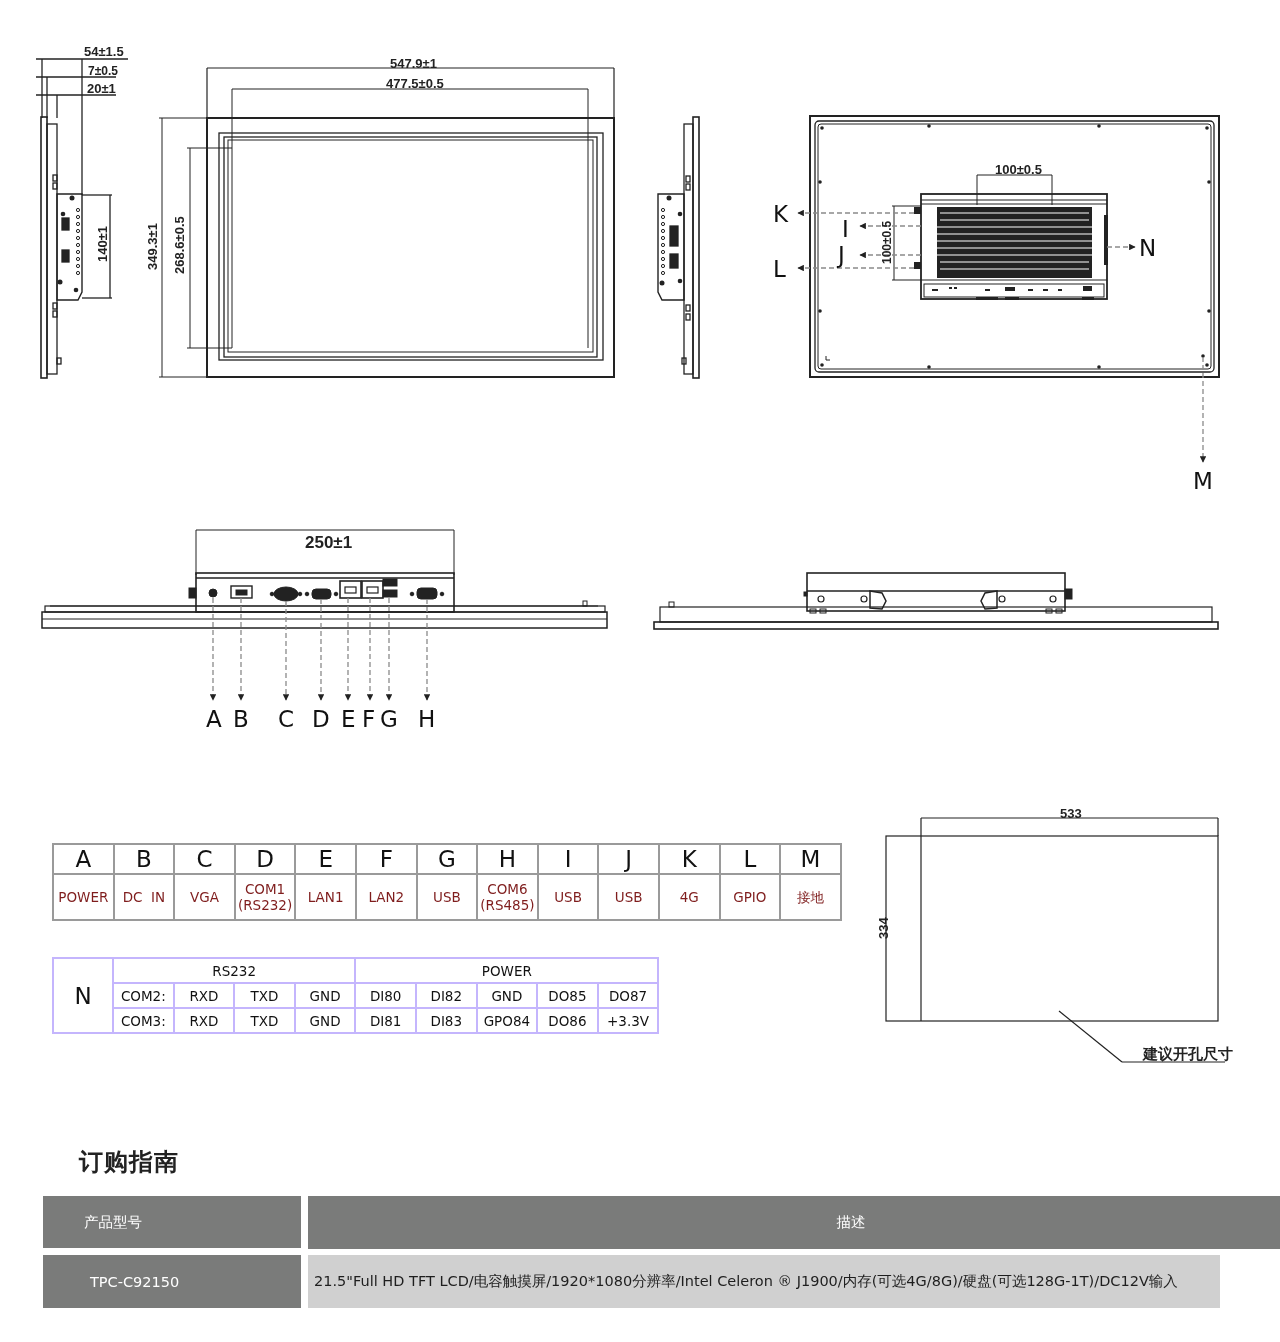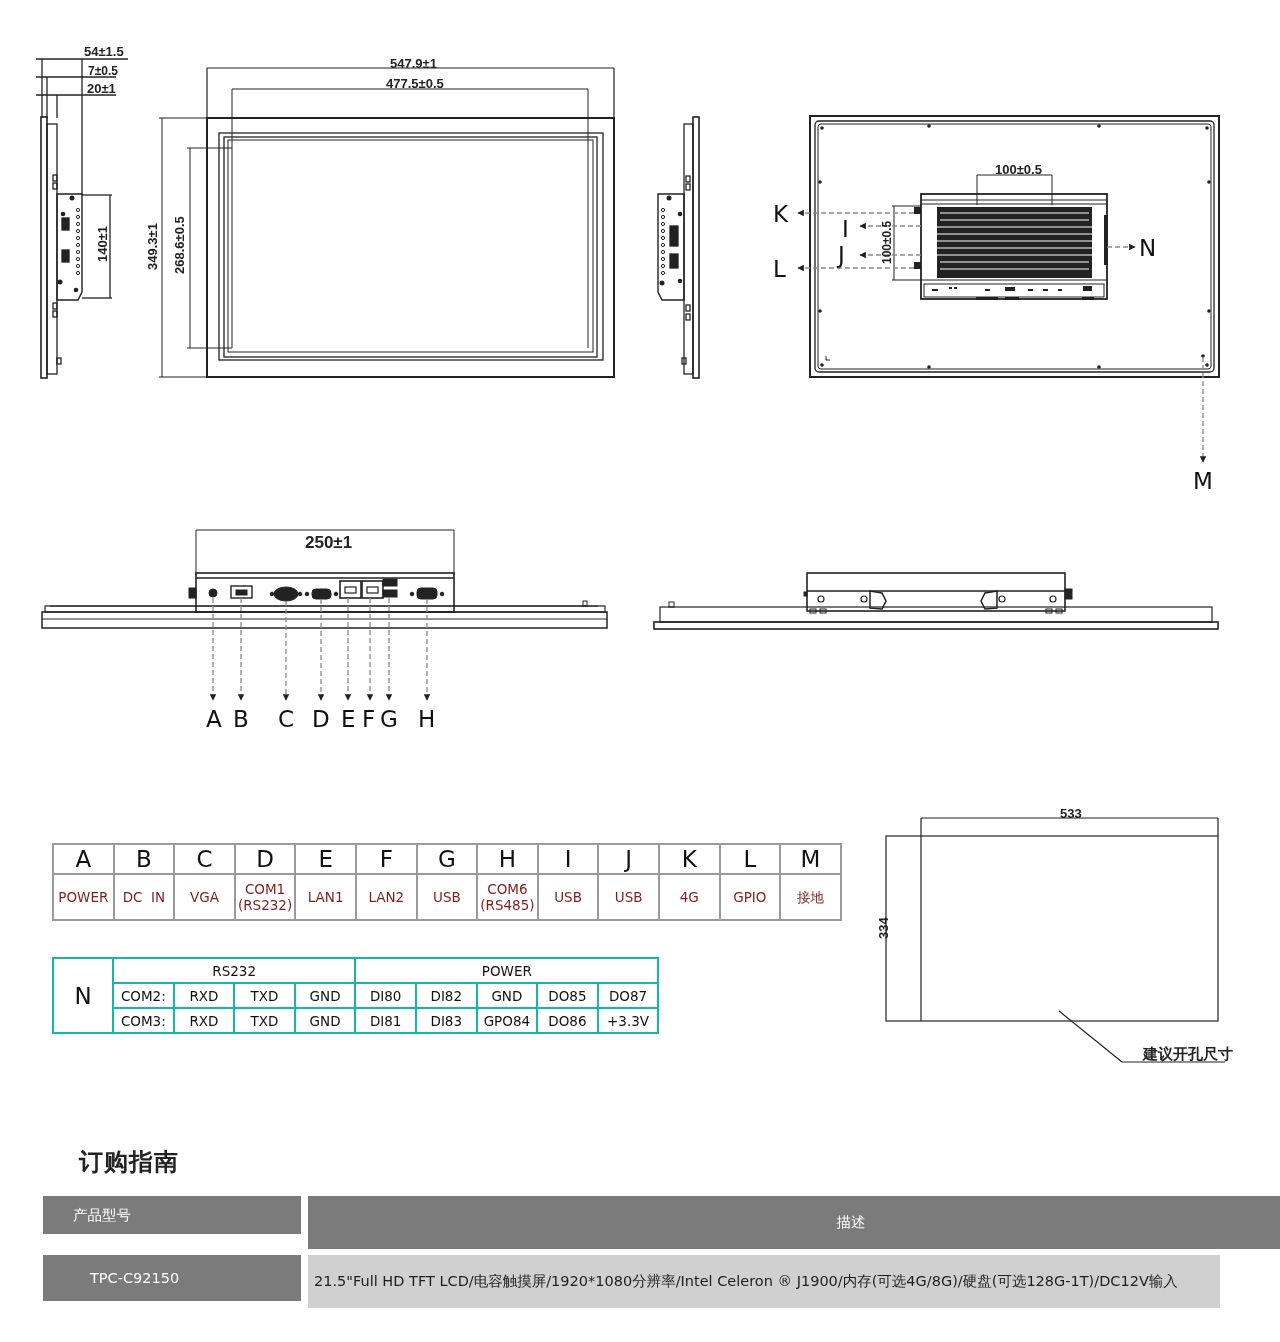--- a/index.html
+++ b/index.html
@@ -9,28 +9,28 @@
   .dimtext { font-family:"Liberation Sans Narrow","Liberation Sans", sans-serif; font-weight:bold; fill:#222; }
   .lbl { font-family:"DejaVu Sans", sans-serif; fill:#111; }
 
   
   table.ports { position:absolute; left:52px; top:843px; border-collapse:collapse; }
   table.ports td { border:2px solid #9a9a9a; text-align:center; padding:0; width:58.6px; }
   table.ports tr.letters td { height:28px; font-size:23px; font-weight:normal; color:#111; }
   table.ports tr.names td { height:44px; font-size:13.5px; line-height:16px; color:#7f1d1d; }
 
   table.ntab { position:absolute; left:52px; top:957px; border-collapse:collapse; }
-  table.ntab td { border:2px solid #14b8a6; text-align:center; padding:0; font-size:13.5px; height:23px; width:58.6px; color:#111; }
+  table.ntab td { border:2px solid #c4b5fd; text-align:center; padding:0; font-size:13.5px; height:23px; width:58.6px; color:#111; }
   table.ntab td.nletter { font-size:23px; width:58px; }
 
   .section-title { left:43px; top:1146px; font-size:24px; font-weight:bold; color:#222; letter-spacing:1px; }
   .order-hdr-model, .order-hdr-desc, .order-model, .order-desc { position:absolute; color:#fff; font-size:14.5px; display:flex; align-items:center; }
-  .order-hdr-model { left:43px; top:1196px; width:258px; height:38px; background:#7a7b7a; padding-left:30px; box-sizing:border-box; }
+  .order-hdr-model { left:43px; top:1196px; width:258px; height:52px; background:#7a7b7a; padding-left:41px; box-sizing:border-box; }
   .order-hdr-desc { left:308px; top:1196px; width:1086px; height:53px; background:#7a7b7a; justify-content:center; }
-  .order-model { left:43px; top:1255px; width:258px; height:46px; background:#7a7b7a; padding-left:47px; box-sizing:border-box; }
+  .order-model { left:43px; top:1255px; width:258px; height:53px; background:#7a7b7a; padding-left:47px; box-sizing:border-box; }
   .order-desc { left:308px; top:1255px; width:912px; height:53px; background:#d0d0d0; color:#1e1e1e; padding-left:6px; box-sizing:border-box; font-size:14.5px; white-space:nowrap; }
 </style>
 </head>
 <body>
 
 <svg width="1280" height="800">
   <defs>
     <marker id="arr" viewBox="0 0 10 10" refX="9" refY="5" markerWidth="5" markerHeight="5" orient="auto">
       <path d="M0,0 L10,5 L0,10 z" fill="#222"></path>
     </marker>

